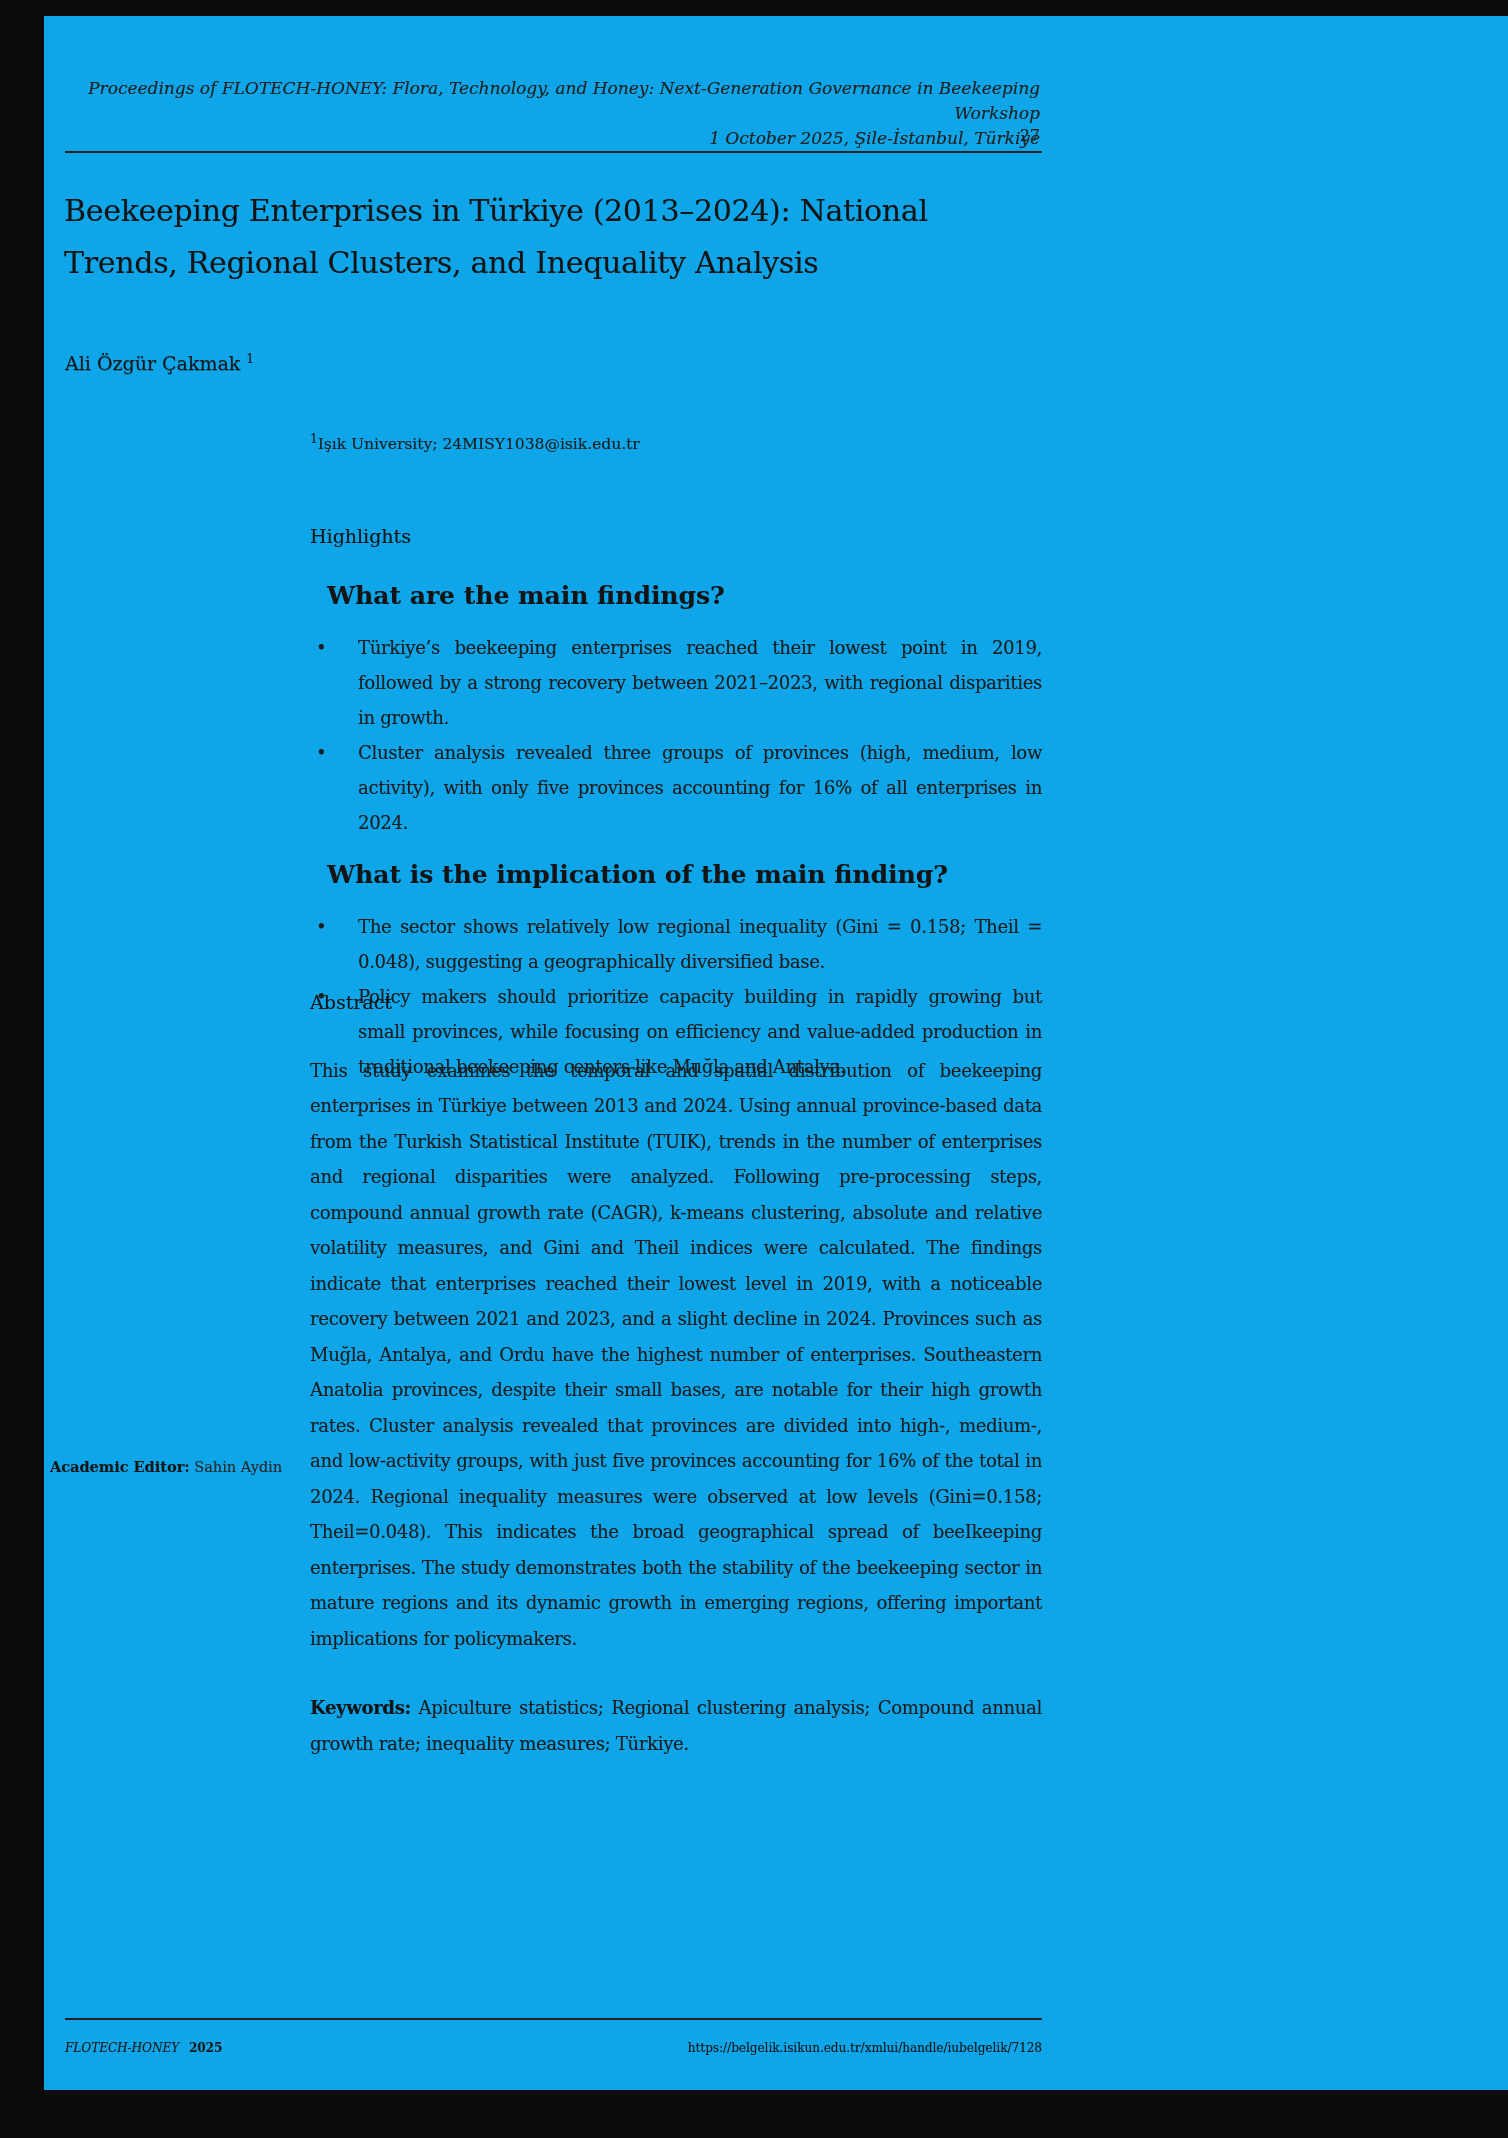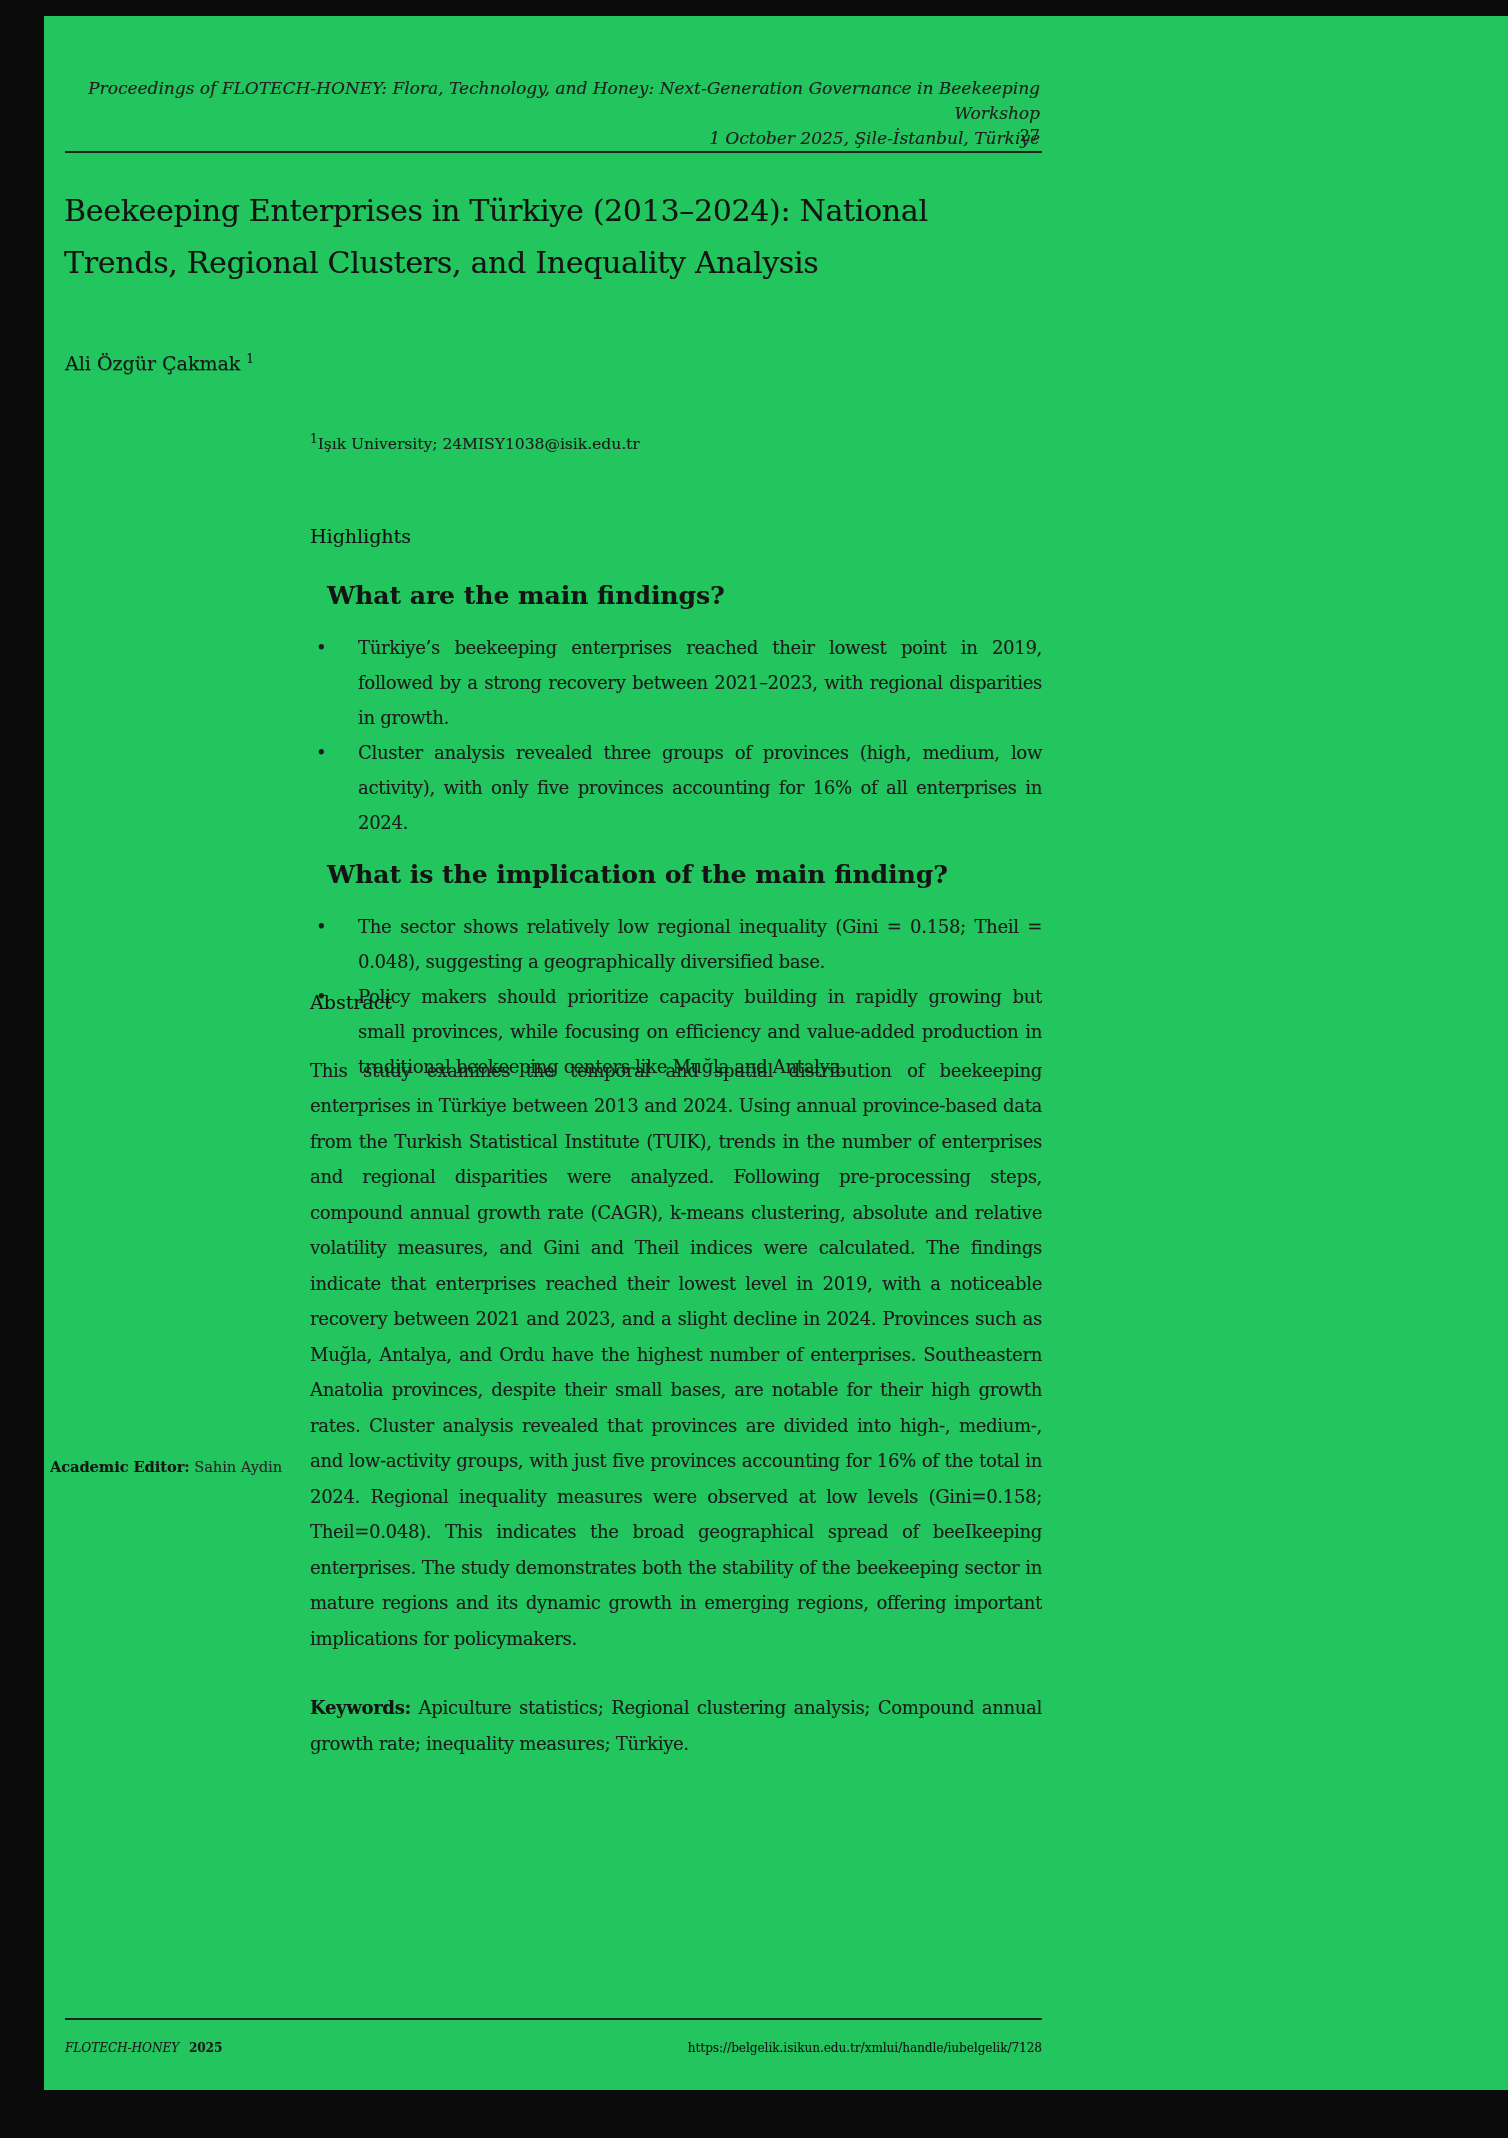--- a/index.html
+++ b/index.html
@@ -4,21 +4,21 @@
 <style>
   html, body { margin: 0; padding: 0; }
   body {
     width: 1508px; height: 2138px;
     background: #6f6f6f;
     font-family: "DejaVu Serif", serif;
   }
   .page {
     position: relative;
     width: 1508px; height: 2138px;
-    background: #22c55e;
+    background: #0ea5e9;
     overflow: hidden;
     color: #1d1d1d;
   }
   .ink { text-shadow: 0.3px 0.3px 0.6px rgba(20,20,20,0.35); }
 
   
   .band { position: absolute; background: #0b0b0b; }
   .band-top    { left: 0; top: 0; width: 1508px; height: 16px; }
   .band-left   { left: 0; top: 0; width: 44px; height: 2138px; }
   .band-bottom { left: 0; top: 2090px; width: 1508px; height: 48px; }

